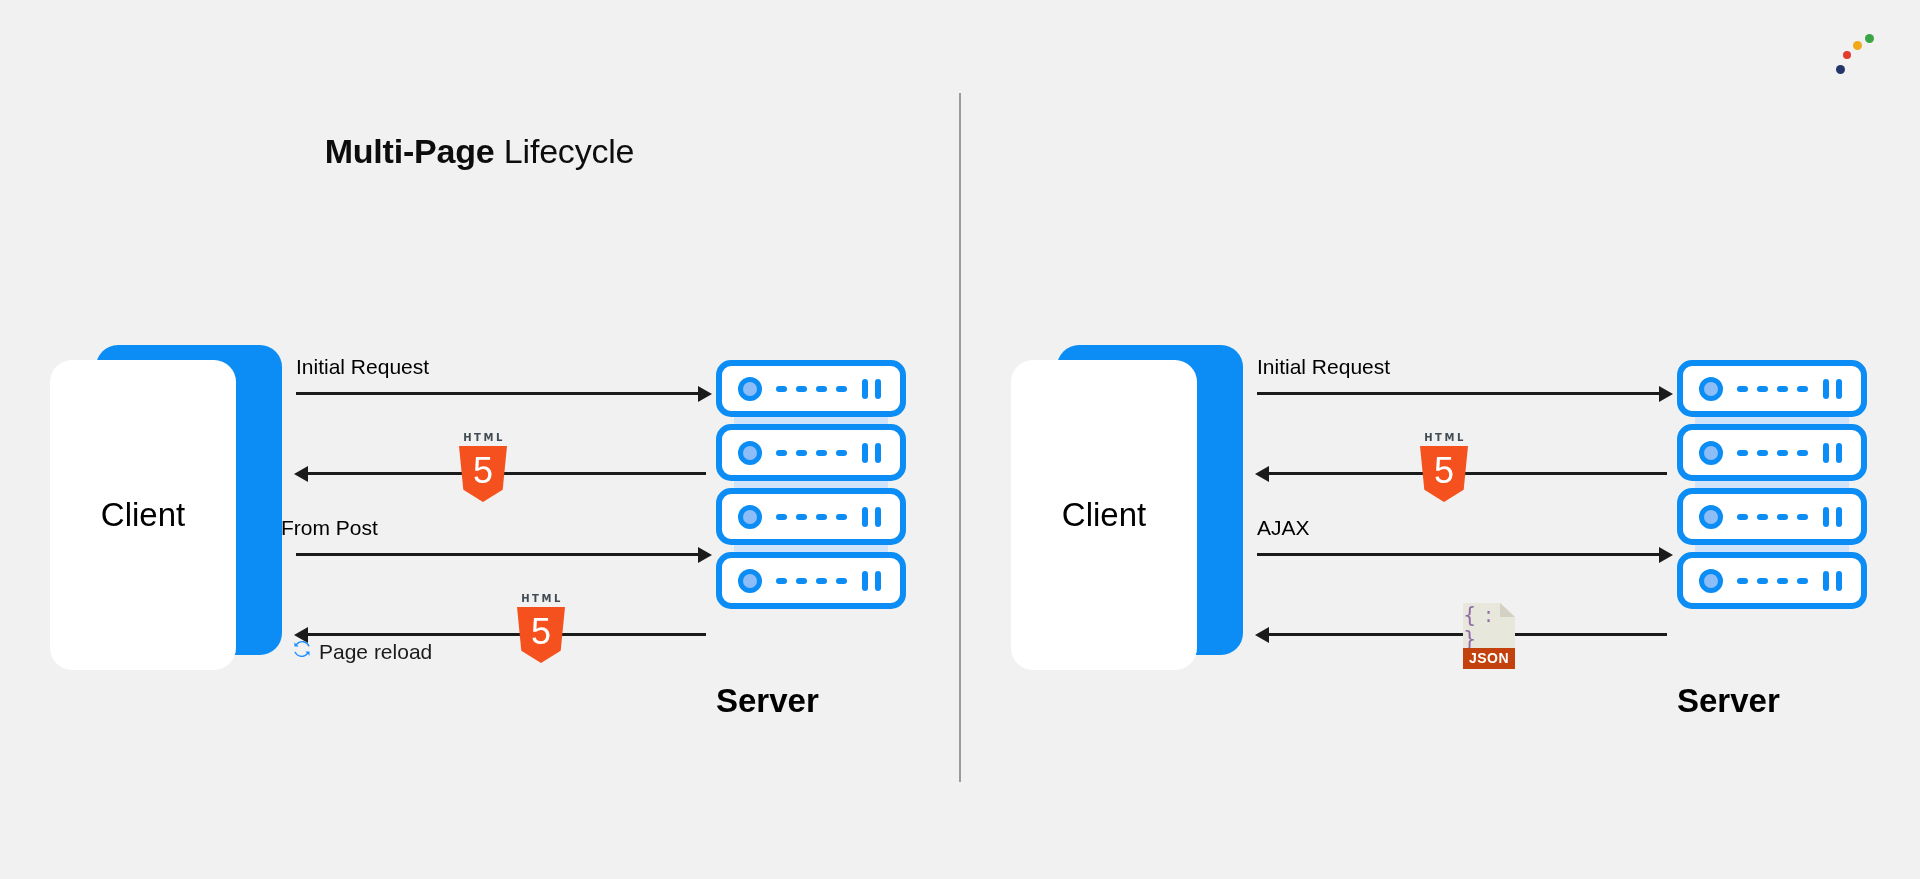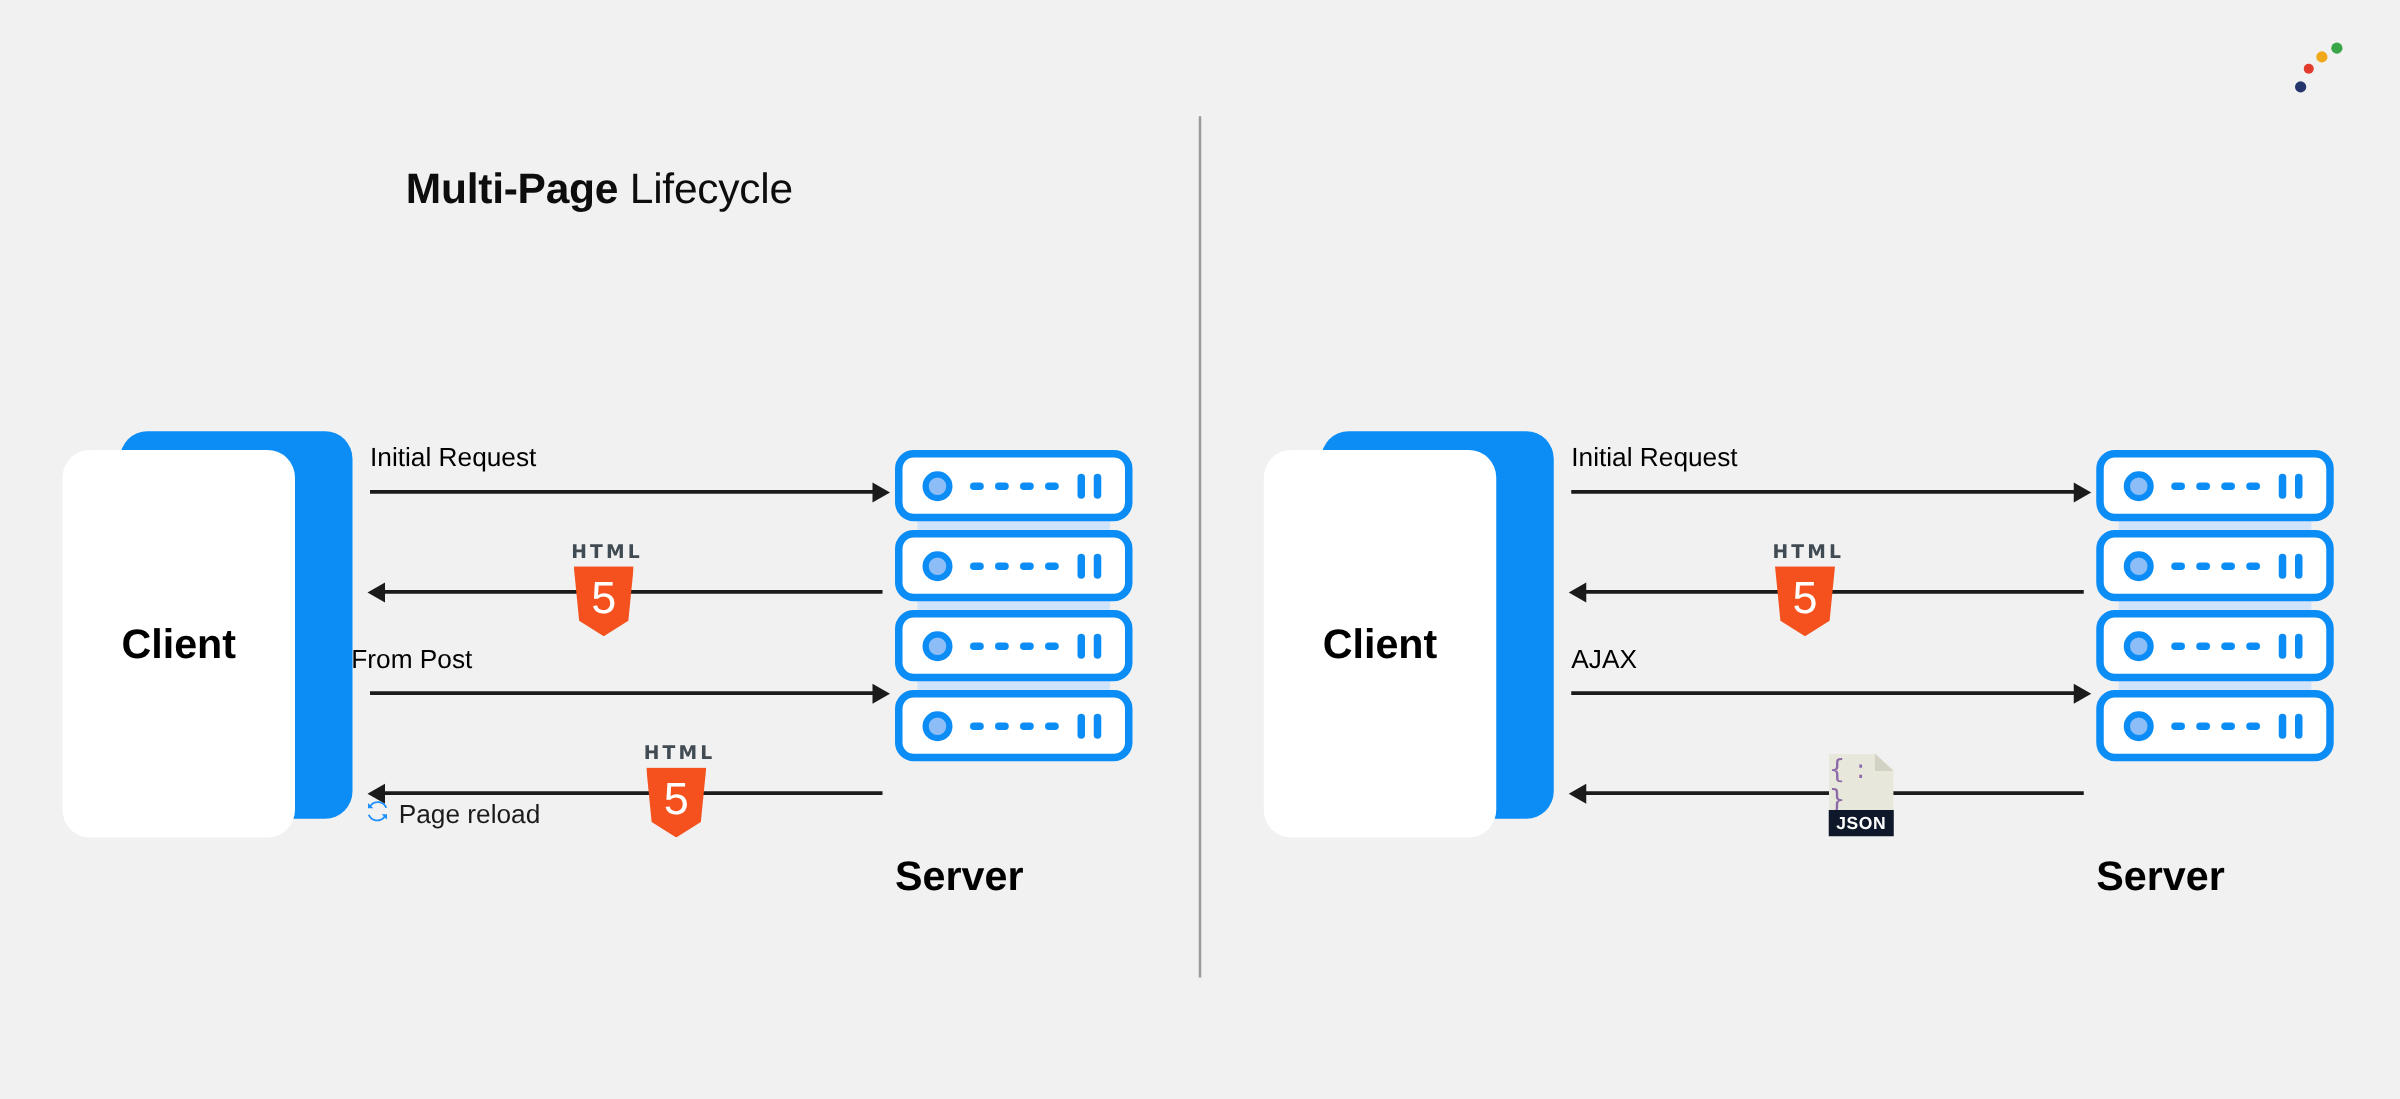--- a/index.html
+++ b/index.html
@@ -99,21 +99,21 @@
     width: 186px;
     height: 310px;
     background: #ffffff;
     border-radius: 22px;
     display: flex;
     align-items: center;
     justify-content: center;
   }
   .client-label {
     font-size: 33px;
-    font-weight: 700;
+    font-weight: 400;
     color: #000;
   }
 
   
   .rack { position: absolute; top: 360px; width: 190px; }
   .rack-unit {
     position: relative;
     width: 190px;
     height: 57px;
     border: 6px solid #0b8df5;
@@ -194,21 +194,21 @@
 
   
   .html5 {
     position: absolute;
     width: 56px;
     z-index: 5;
     text-align: center;
   }
   .html5-word {
     font-family: "DejaVu Sans", sans-serif;
-    font-size: 15px;
+    font-size: 10px;
     font-weight: 700;
     letter-spacing: 2.5px;
     color: #414b53;
     margin-bottom: 3px;
     padding-left: 2px;
   }
   .html5-shield {
     position: relative;
     width: 48px;
     height: 56px;
@@ -259,21 +259,21 @@
     letter-spacing: 1px;
     padding-bottom: 8px;
     box-sizing: border-box;
   }
   .json-tag {
     position: absolute;
     left: 0;
     top: 45px;
     width: 52px;
     height: 21px;
-    background: #0f172a;
+    background: #c2410c;
     color: #ffffff;
     font-size: 14px;
     font-weight: 700;
     letter-spacing: 0.5px;
     text-align: center;
     line-height: 21px;
   }
 
   
   .reload-row {

